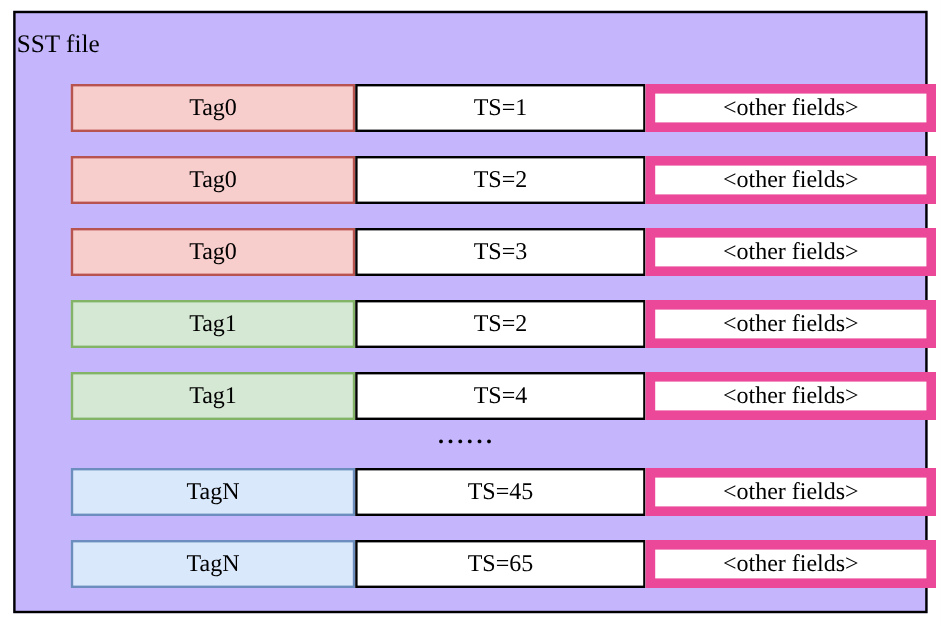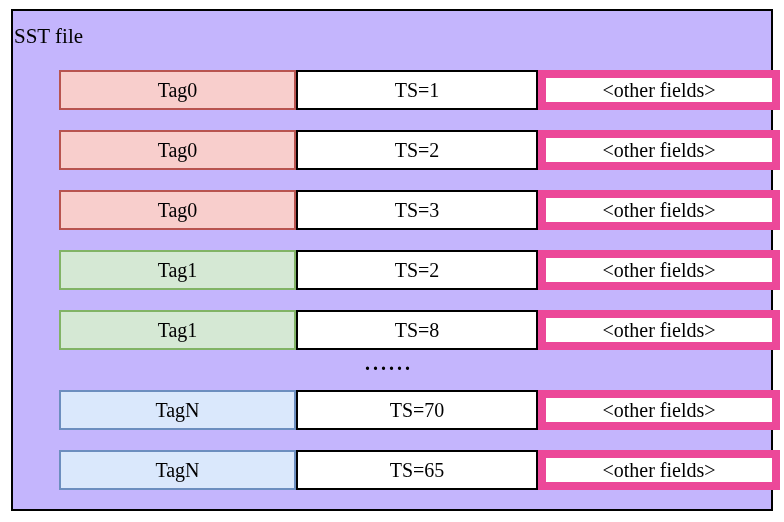--- a/index.html
+++ b/index.html
@@ -132,33 +132,33 @@
     <div class="cell other-cell">
       <span>&lt;other fields&gt;</span>
     </div>
   </div>
 
   <div class="record-row" style="top: 299px;">
     <div class="cell tag-cell" style="background: rgb(213, 232, 212); border-color: rgb(130, 179, 102);">
       <span>Tag1</span>
     </div>
     <div class="cell ts-cell">
-      <span>TS=8</span>
+      <span>TS=4</span>
     </div>
     <div class="cell other-cell">
       <span>&lt;other fields&gt;</span>
     </div>
   </div>
 
   <div class="record-row" style="top: 379px;">
     <div class="cell tag-cell" style="background: rgb(218, 232, 252); border-color: rgb(108, 142, 191);">
       <span>TagN</span>
     </div>
     <div class="cell ts-cell">
-      <span>TS=70</span>
+      <span>TS=45</span>
     </div>
     <div class="cell other-cell">
       <span>&lt;other fields&gt;</span>
     </div>
   </div>
 
   <div class="record-row" style="top: 439px;">
     <div class="cell tag-cell" style="background: rgb(218, 232, 252); border-color: rgb(108, 142, 191);">
       <span>TagN</span>
     </div>

